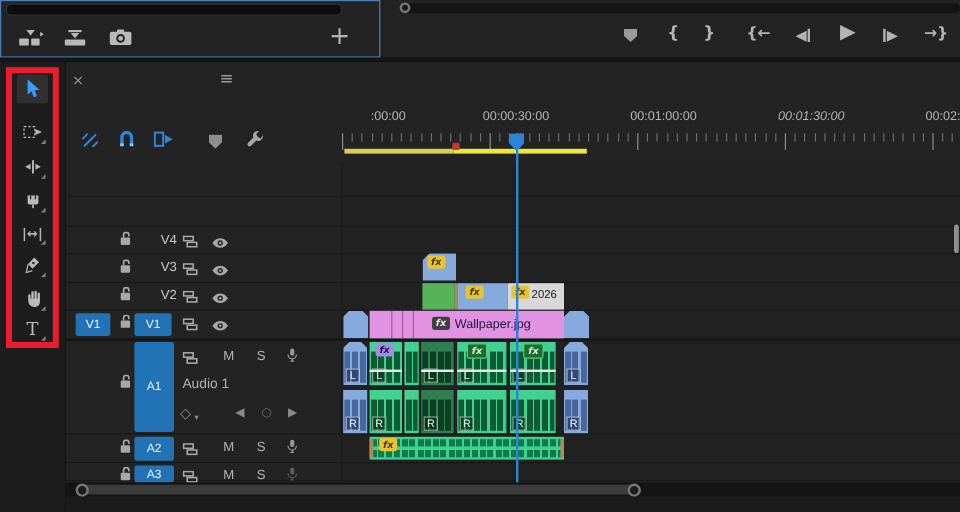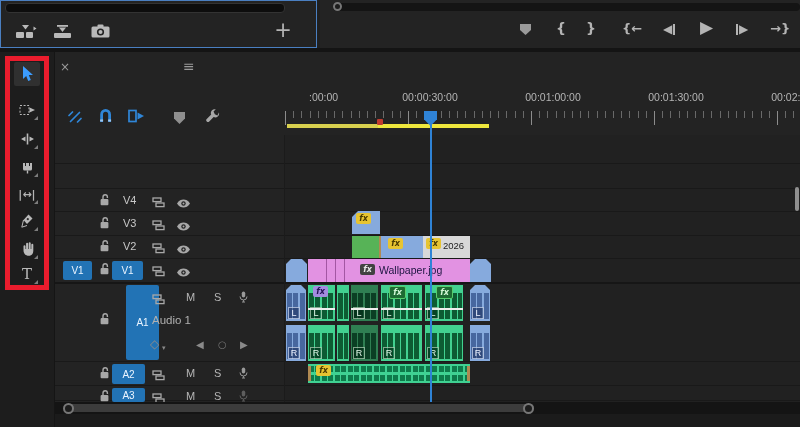--- a/index.html
+++ b/index.html
@@ -26,21 +26,21 @@
   #redbox{left:5px;top:56px;width:44px;height:234px;border:5px solid #ea1c2d;box-sizing:border-box;z-index:60;pointer-events:none;}
 
   
   #tl{left:55px;top:52px;width:745px;height:375px;background:#232323;}
   #cliparea{position:absolute;left:230px;top:83px;width:515px;height:267px;background:#212121;}
   .rowline{position:absolute;left:0px;width:745px;height:1px;background:#191919;}
   .timecode{font-family:"DejaVu Sans Mono",monospace;font-weight:bold;font-size:17px;color:#3aa0ff;letter-spacing:.5px;}
   .rlabel{position:absolute;top:0;font-size:10.5px;color:#b5b5b5;white-space:nowrap;}
   .tick{position:absolute;top:0;width:1px;height:7px;background:#696969;}
   .tick.major{height:14px;background:#8c8c8c;}
-  .hdrlabel{font-size:11px;color:#c8c8c8;}
+  .hdrlabel{font-size:11px;color:#c8c8c8;margin-left:11px;}
   .target{background:#2273b5;border-radius:2px;color:#eaf4ff;font-size:10px;display:flex;align-items:center;justify-content:center;}
   .msbtn{font-size:11px;color:#b5b5b5;}
 
   
   .clip{position:absolute;box-sizing:border-box;}
   .notchL{clip-path:polygon(0 6px,6px 0,100% 0,100% 100%,0 100%);}
   .notchLR{clip-path:polygon(0 5px,5px 0,calc(100% - 5px) 0,100% 5px,100% 100%,0 100%);}
   .fx{position:absolute;width:15px;height:11px;border-radius:2px;font:italic bold 8px "DejaVu Sans",sans-serif;
       display:flex;align-items:center;justify-content:center;z-index:12;}
   .fx.yellow{background:#e7c431;color:#4a3a00;}
@@ -202,21 +202,21 @@
     <span class="abs" style="left:151px;top:57px;">
       <svg width="14" height="14" viewBox="0 0 13 13">
           <path d="M12 3.2a3.6 3.6 0 0 1-4.9 4.3L3 11.6A1.6 1.6 0 0 1 .7 9.3l4.1-4.1A3.6 3.6 0 0 1 9.1.3L7 2.4l1.2 2.4 2.4 1.2z" fill="#a8a8a8"></path>
         </svg>
     </span>
 
     <div class="abs" style="left:230px;top:39px;width:515px;height:12px;margin-left:22px;">
       <span class="rlabel" style="left:2px;">:00:00</span>
       <span class="rlabel" style="left:123px;transform:translateX(-50%);">00:00:30:00</span>
       <span class="rlabel" style="left:246px;transform:translateX(-50%);">00:01:00:00</span>
-      <span class="rlabel" style="left:369px;transform:translateX(-50%);">00:01:30:00</span>
+      <span class="rlabel" style="left:369px;transform:translateX(-50%);font-style:italic;">00:01:30:00</span>
       <span class="rlabel" style="left:492px;transform:translateX(-50%);">00:02:00:00</span>
     </div>
     <div id="ticks" class="abs" style="left:230px;top:59px;width:515px;height:16px;">
         <div class="tick major" style="left: 0px;"></div>
         <div class="tick" style="left: 8.2px;"></div>
         <div class="tick" style="left: 16.4px;"></div>
         <div class="tick" style="left: 24.6px;"></div>
         <div class="tick" style="left: 32.8px;"></div>
         <div class="tick" style="left: 41px;"></div>
         <div class="tick" style="left: 49.2px;"></div>
@@ -361,21 +361,21 @@
     <span class="abs" style="left:121px;top:211px;"><svg width="15" height="9" viewBox="0 0 15 9">
           <path d="M1 4.5C3 1.3 5.2.5 7.5.5S12 1.3 14 4.5C12 7.7 9.8 8.5 7.5 8.5S3 7.7 1 4.5z" fill="#a8a8a8"></path>
           <circle cx="7.5" cy="4.5" r="2.2" fill="#232323"></circle>
           <circle cx="7.5" cy="4.5" r="1" fill="#a8a8a8"></circle>
         </svg></span>
 
     <span class="abs" style="left:44px;top:260px;"><svg width="11" height="13" viewBox="0 0 11 13">
           <path d="M4 5V2.9a2.2 2.2 0 0 1 4.4 0V4" fill="none" stroke="#a8a8a8" stroke-width="1.4"></path>
           <rect x="1.6" y="5" width="7.8" height="6.2" rx="1" fill="#a8a8a8"></rect>
         </svg></span>
-    <div class="abs target" style="left:71px;top:233px;width:33px;height:75px;">A1</div>
+    <div class="abs target" style="left:57px;top:233px;width:33px;height:75px;">A1</div>
     <span class="abs" style="left:97px;top:239px;"><svg width="13" height="11" viewBox="0 0 13 11">
           <g fill="none" stroke="#a8a8a8" stroke-width="1.3">
             <rect x="1" y="1" width="8" height="3.6"></rect>
             <rect x="4" y="6" width="8" height="3.6"></rect>
           </g>
         </svg></span>
     <span class="abs msbtn" style="left:131px;top:239px;">M</span>
     <span class="abs msbtn" style="left:159px;top:239px;">S</span>
     <span class="abs" style="left:184px;top:237px;"><svg width="9" height="12" viewBox="0 0 9 12">
           <rect x="2.8" y="0.5" width="3.4" height="6" rx="1.7" fill="#9a9a9a"></rect>

